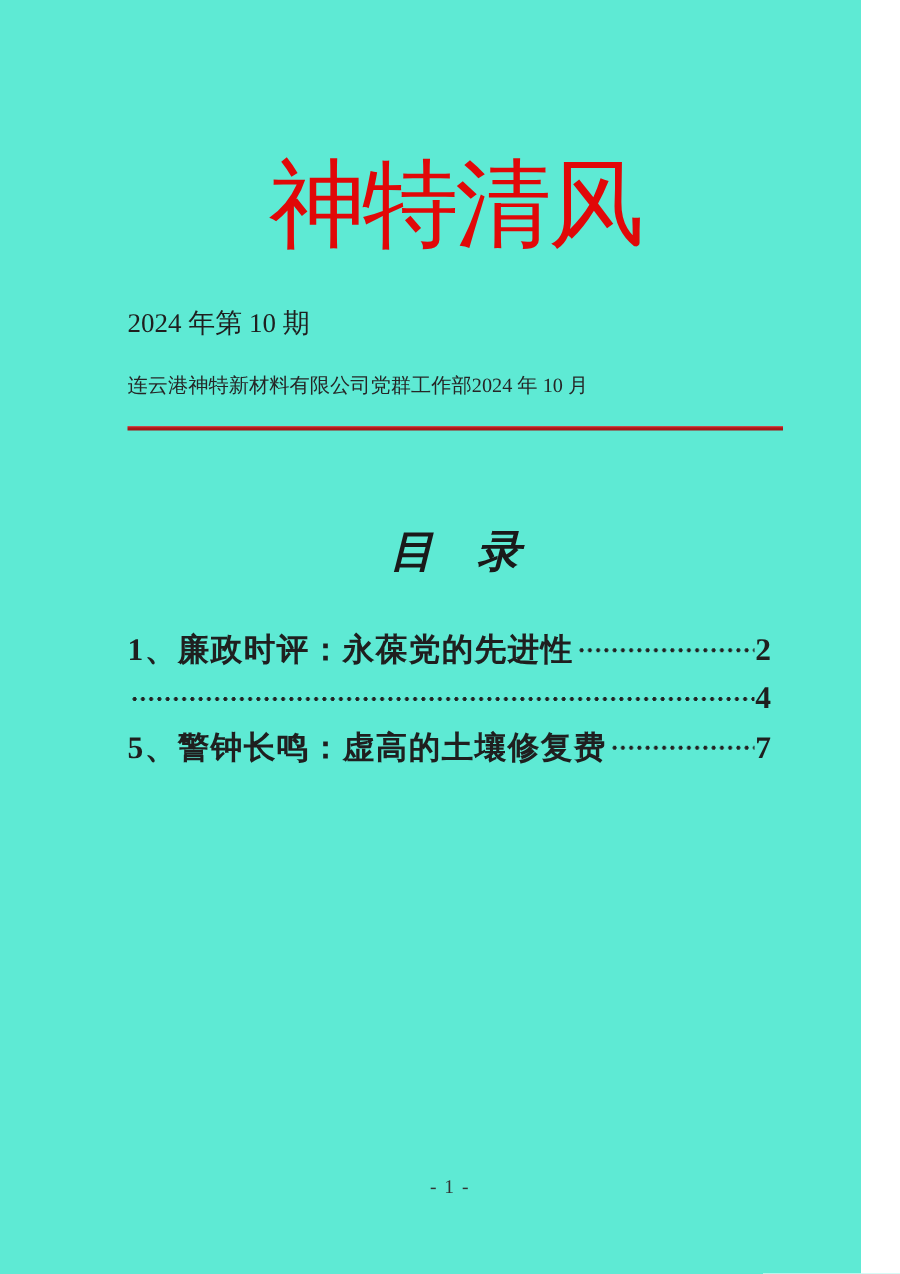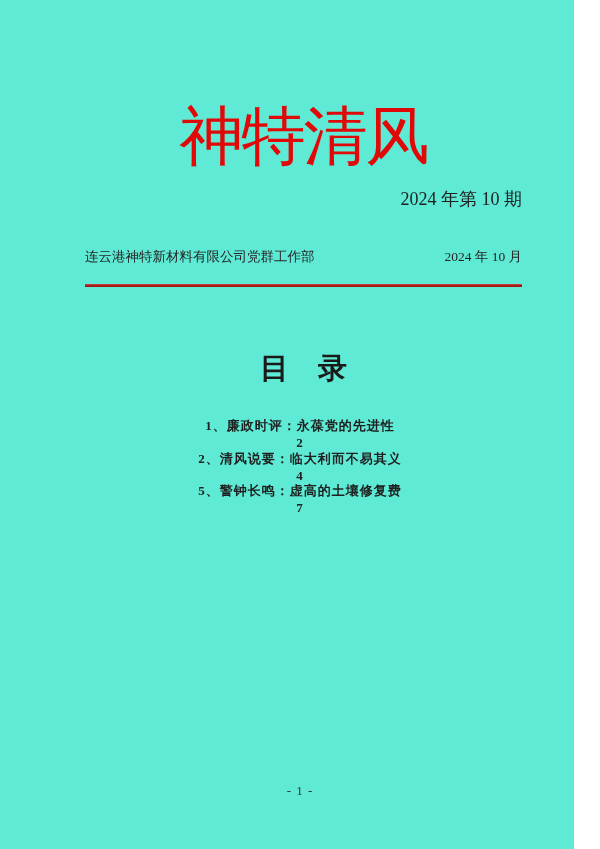--- a/index.html
+++ b/index.html
@@ -24,36 +24,35 @@
     text-align: center;
     font-size: 64px;
     line-height: 1.15;
     letter-spacing: -2px;
     font-weight: 400;
     color: #e10808;
     white-space: nowrap;
   }
   .issue {
     position: absolute;
-    top: 189px;
+    top: 205px;
     left: 85px;
     width: 437px;
-    text-align: right;
+    text-align: left;
     font-size: 18px;
     line-height: 1.2;
     color: #1f1f1f;
     white-space: nowrap;
   }
   .pubrow {
     position: absolute;
     top: 248px;
     left: 85px;
     width: 437px;
     display: flex;
-    justify-content: space-between;
     align-items: baseline;
     font-size: 13.5px;
     line-height: 1.3;
     color: #262626;
   }
   .pubrow .publisher,
   .pubrow .pubdate {
     white-space: nowrap;
   }
   .rule {
@@ -68,37 +67,37 @@
     position: absolute;
     top: 351px;
     left: 85px;
     width: 437px;
     text-align: center;
     font-size: 29px;
     font-weight: 700;
     line-height: 1.2;
     color: #1a1a1a;
     white-space: nowrap;
+    font-style: italic;
   }
   .toc {
     position: absolute;
     top: 417px;
     left: 85px;
     width: 430px;
   }
   .toc-row {
     display: flex;
     align-items: center;
     height: 32.5px;
-    font-size: 13px;
+    font-size: 21px;
     font-weight: 700;
     letter-spacing: 1px;
     color: #1f1f1f;
     cursor: pointer;
-    flex-direction: column;
   }
   .toc-label {
     white-space: nowrap;
     flex: none;
   }
   .toc-dots {
     flex: 1 1 auto;
     align-self: stretch;
     margin: 0 1px 0 2px;
     background-image: radial-gradient(circle, #222222 1.15px, rgba(0,0,0,0) 1.5px);
@@ -141,21 +140,20 @@
 
   <div class="toc">
 
     <div class="toc-row">
       <span class="toc-label">1、廉政时评：永葆党的先进性</span>
       <span class="toc-dots"></span>
       <span class="toc-page">2</span>
     </div>
 
     <div class="toc-row">
-      <span class="toc-label">2、清风说要：临大利而不易其义</span>
       <span class="toc-dots"></span>
       <span class="toc-page">4</span>
     </div>
 
 
     <div class="toc-row">
       <span class="toc-label">5、警钟长鸣：虚高的土壤修复费</span>
       <span class="toc-dots"></span>
       <span class="toc-page">7</span>
     </div>

